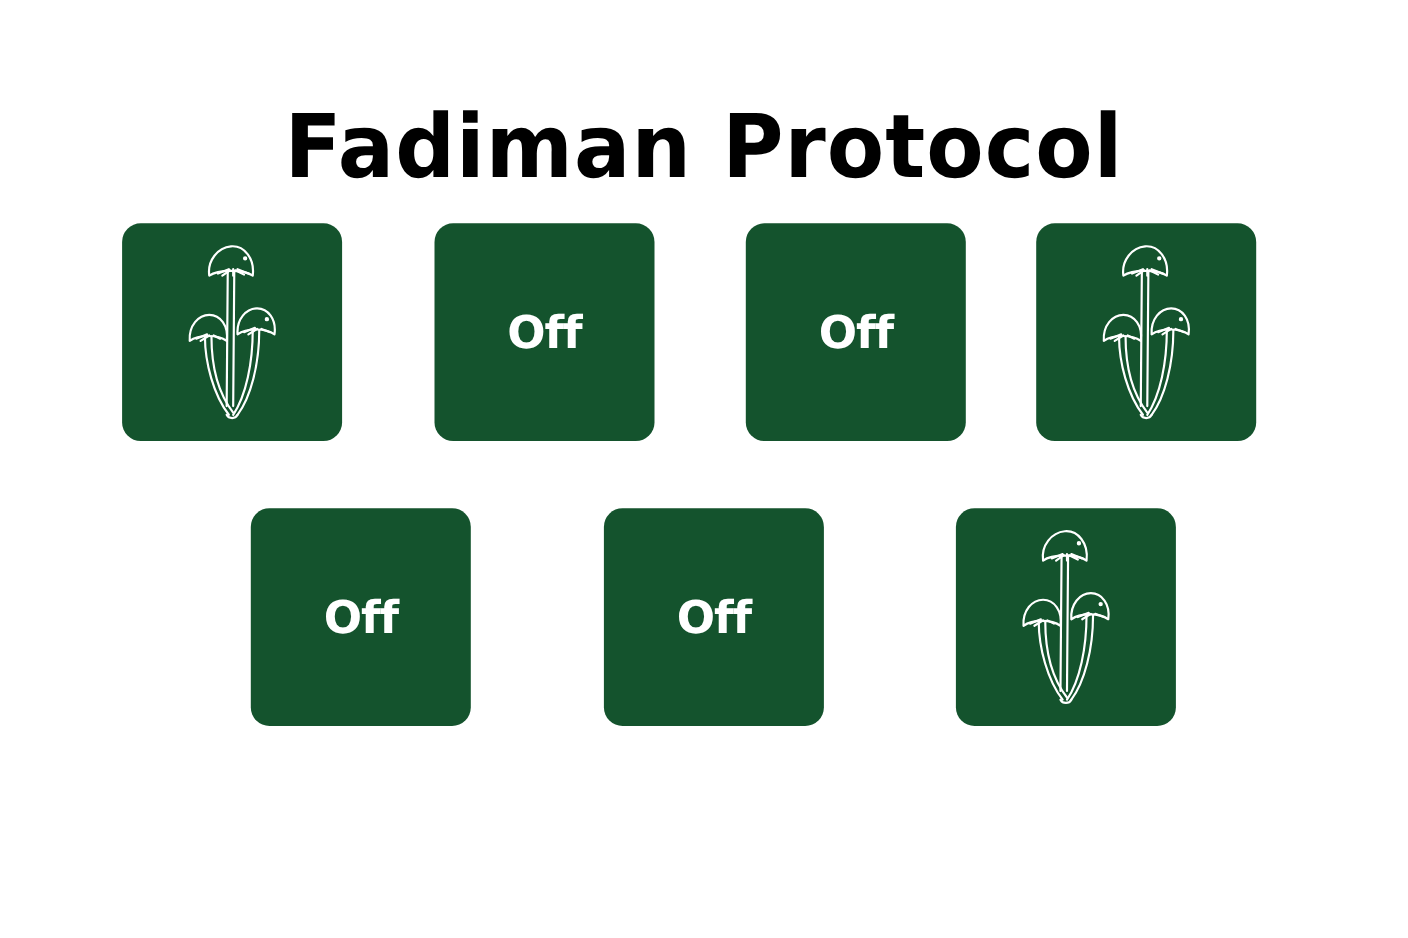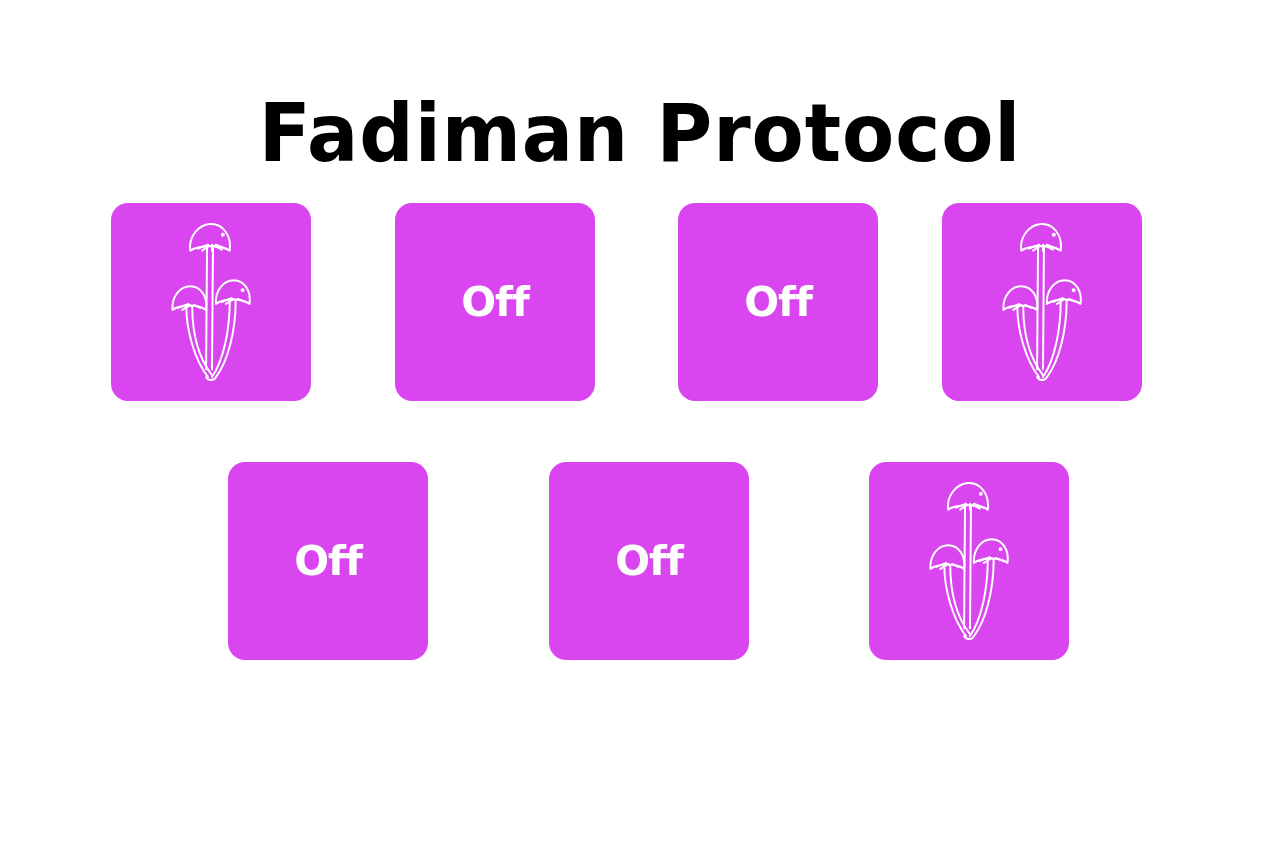--- a/index.html
+++ b/index.html
@@ -1,21 +1,21 @@
 <!DOCTYPE html>
 <html><head>
 <meta charset="utf-8">
 <style>
   html, body { margin: 0; padding: 0; background: #ffffff; }
   body { width: 1280px; height: 853px; position: relative; overflow: hidden;
          font-family: "DejaVu Sans", sans-serif; }
   .title { position: absolute; left: 0; top: 88px; width: 1280px; text-align: center;
            font-family: "DejaVu Sans", sans-serif; font-weight: bold; font-size: 80px;
            letter-spacing: 1px; color: #000; line-height: 92px; transform: scaleX(0.95); }
-  .tile { position: absolute; width: 200px; height: 198px; background: #d946ef;
+  .tile { position: absolute; width: 200px; height: 198px; background: #14532d;
           border-radius: 17px; display: flex; align-items: center; justify-content: center;
           cursor: pointer; }
   .tile .label { color: #ffffff; font-family: "DejaVu Sans", sans-serif; font-weight: bold;
                  font-size: 41px; letter-spacing: -1px; }
   .tile svg { width: 90px; height: 162px; }
 </style>
 </head>
 <body>
 
 <div class="title">Fadiman Protocol</div>

